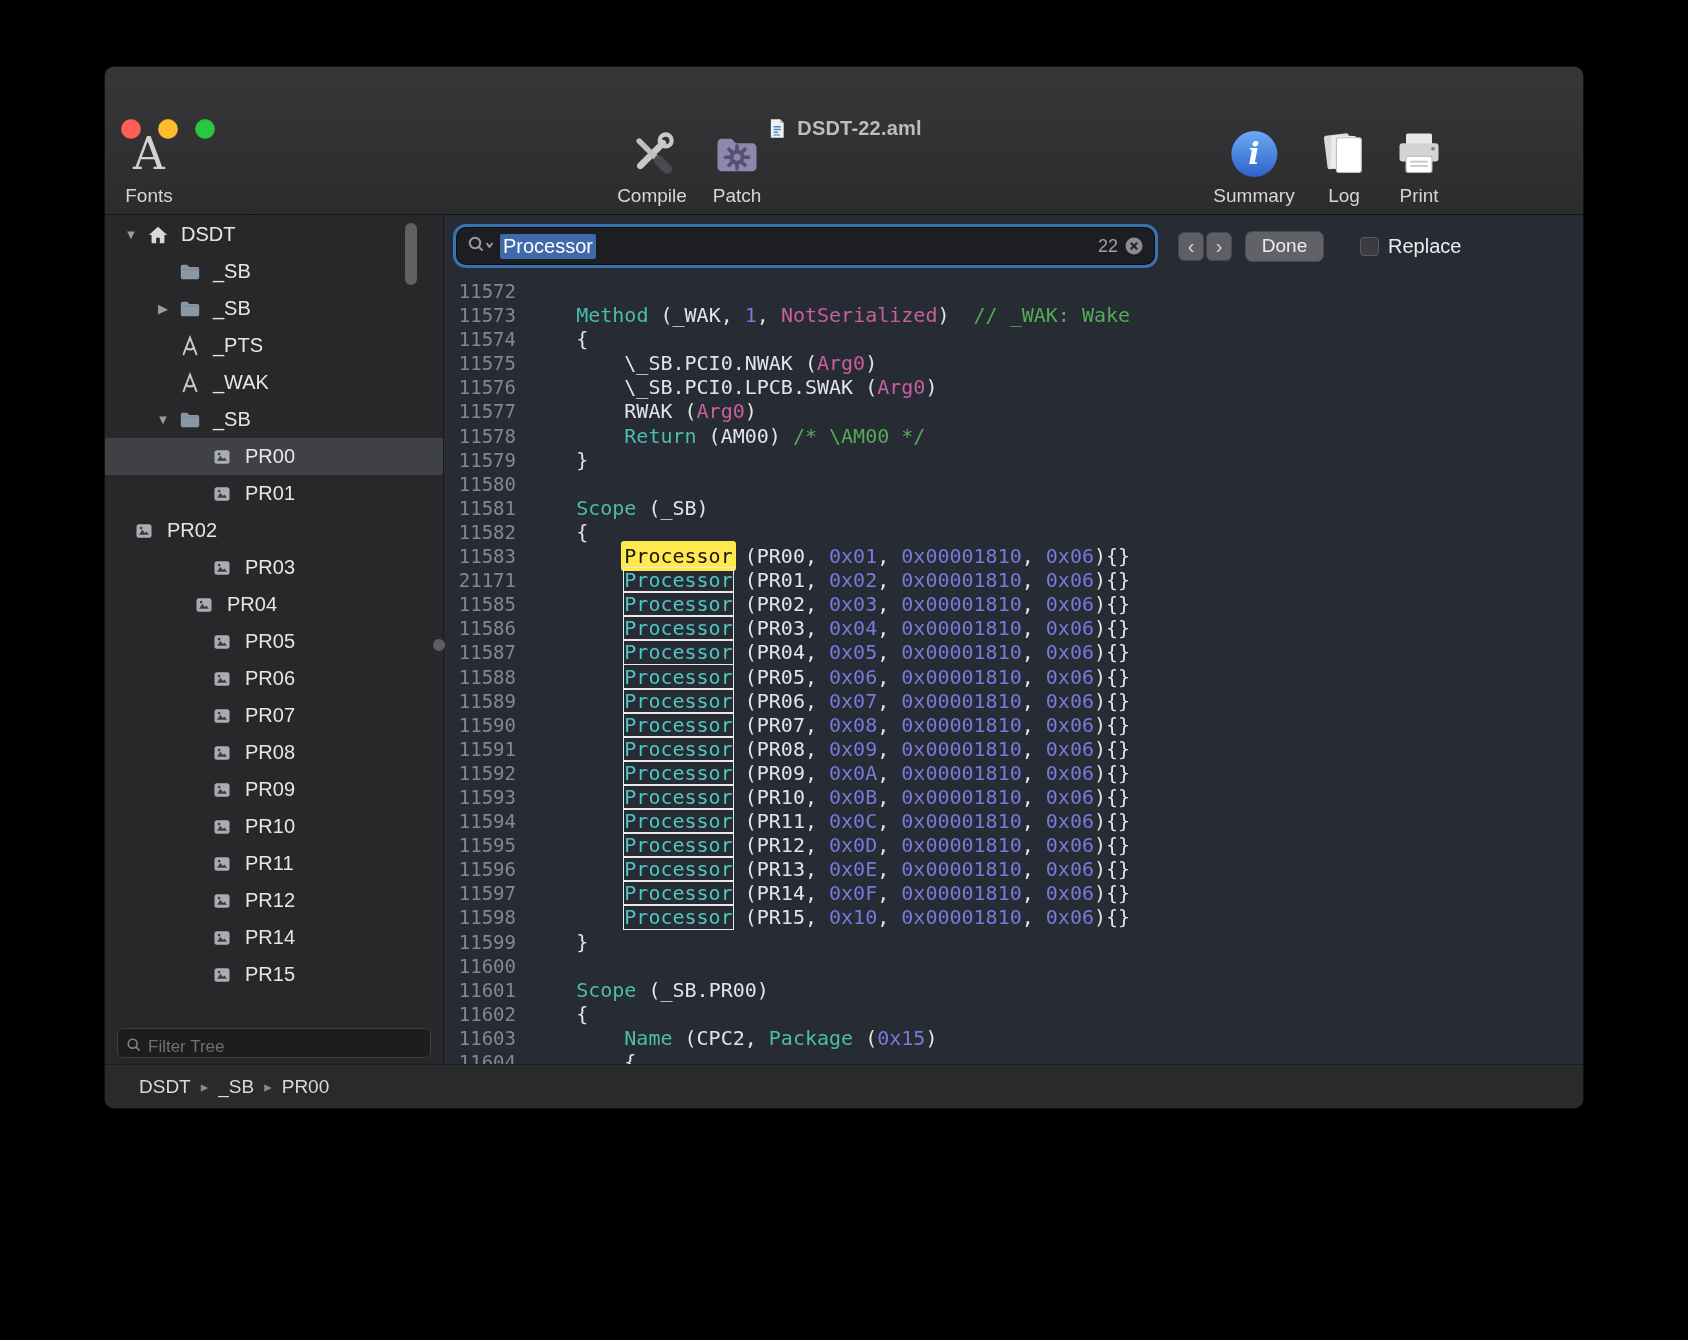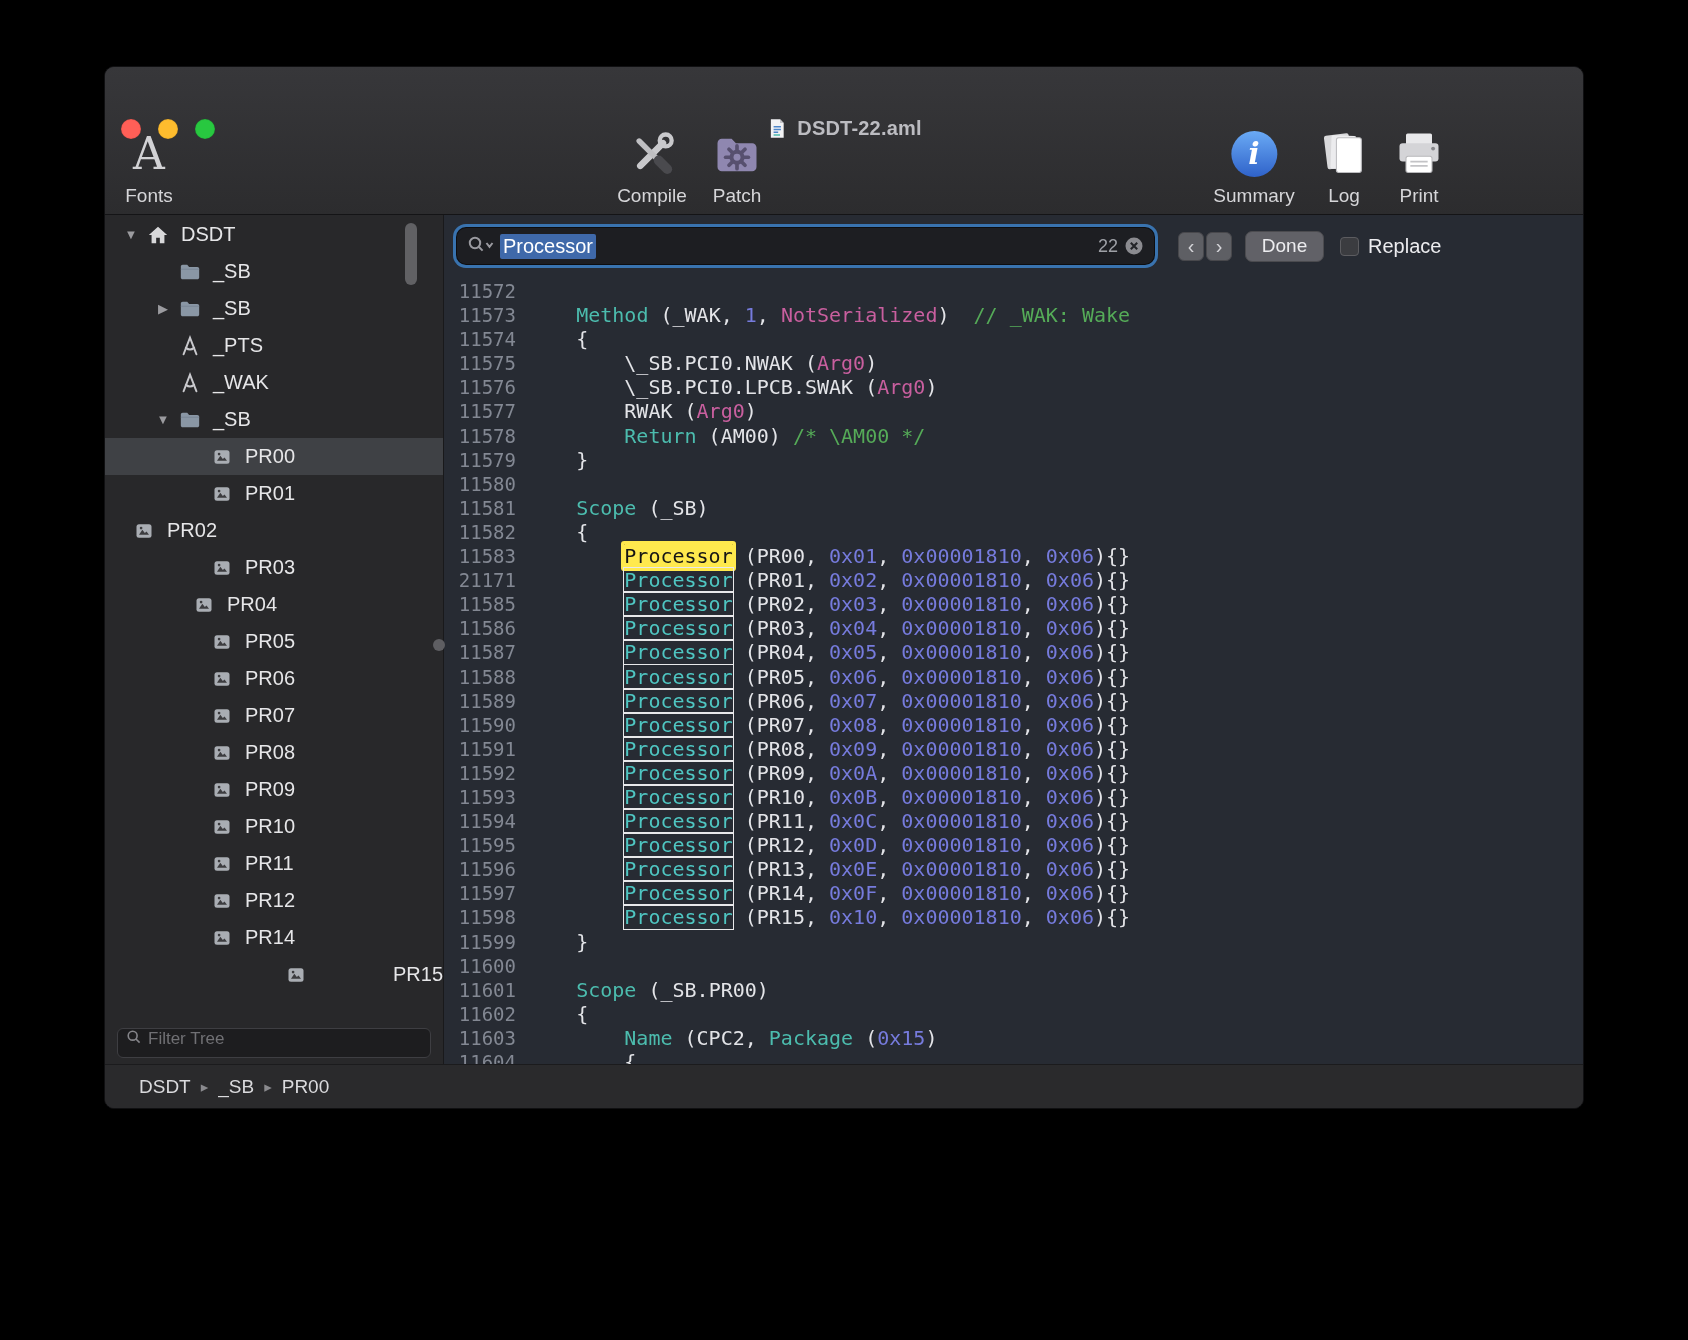--- a/index.html
+++ b/index.html
@@ -41,40 +41,40 @@
   .sidebar{width:339px;flex:none;background:#28282a;border-right:1px solid #19191b;display:flex;flex-direction:column;position:relative;}
   .tree{flex:1;overflow:hidden;padding-top:1px;}
   .tree-row{height:37px;display:flex;align-items:center;color:#e6e6e8;font-size:20px;cursor:default;}
   .tree-row.selected{background:#3f4145;}
   .disclosure{width:24px;flex:none;text-align:center;color:#9b9b9f;font-size:13px;}
   .tree-icon{width:30px;flex:none;display:flex;align-items:center;justify-content:center;}
   .tree-label{margin-left:8px;white-space:nowrap;}
   .sidebar-scrollbar{position:absolute;right:26px;top:8px;width:12px;height:62px;border-radius:6px;background:#6b6b6f;opacity:.85;}
   .filter-row{height:42px;flex:none;display:flex;align-items:center;padding:0 12px;}
   .filter-field{flex:1;height:30px;background:#1d1d1f;border:1px solid #3e3e42;border-radius:6px;
-    display:flex;align-items:flex-start;padding:0 8px;gap:6px;}
+    display:flex;align-items:flex-end;padding:0 8px;gap:6px;}
   .filter-field input{flex:1;background:transparent;border:none;outline:none;color:#e6e6e8;font-size:17px;font-family:"Liberation Sans",sans-serif;}
   .filter-field input::placeholder{color:#707074;}
 
   .splitter-knob{position:absolute;left:328px;top:424px;width:12px;height:12px;border-radius:50%;background:#5e5e62;z-index:6;}
 
   
   .editor{flex:1;background:var(--editor-bg);display:flex;flex-direction:column;overflow:hidden;}
   .findbar{height:62px;flex:none;display:flex;align-items:center;}
   .search-field{margin-left:13px;width:697px;height:36px;flex:none;background:#1d1e22;border-radius:9px;
     box-shadow:0 0 0 1px #0d0d0f,0 0 0 4px rgba(64,140,218,.75);display:flex;align-items:center;padding:0 10px;gap:6px;}
   .query{font-size:20px;color:#fff;background:var(--selection);padding:1px 3px;border-radius:2px;white-space:pre;}
   .count{margin-left:auto;color:#9ea0a6;font-size:18px;}
   .clear{display:flex;align-items:center;}
   .nav-group{display:flex;gap:2px;margin-left:24px;}
   .navbtn{width:26px;height:29px;background:#5e5f64;border:1px solid #48484c;border-radius:6px;color:#d6d6da;
     font-size:20px;line-height:1;display:flex;align-items:center;justify-content:center;font-family:"Liberation Sans",sans-serif;cursor:default;}
   .done-btn{margin-left:13px;width:79px;height:31px;background:#616167;border:1px solid #4b4b4f;border-radius:7px;
     color:#ececef;font-size:19px;font-family:"Liberation Sans",sans-serif;cursor:default;}
-  .replace-wrap{margin-left:16px;display:flex;align-items:center;gap:9px;cursor:default;}
+  .replace-wrap{margin-left:36px;display:flex;align-items:center;gap:9px;cursor:default;}
   .checkbox{width:19px;height:19px;border-radius:4px;background:#3b3c40;border:1px solid #5c5c60;display:inline-block;}
   .replace-label{color:#ececef;font-size:20px;}
 
   .code{flex:1;overflow:hidden;padding-top:2px;font-family:"DejaVu Sans Mono",monospace;}
   .code-line{display:flex;align-items:baseline;height:24.1px;}
   .lnum{width:84px;flex:none;text-align:right;padding-right:12px;color:#838893;font-size:19px;line-height:24.1px;}
   .lcontent{white-space:pre;font-size:20px;line-height:24.1px;color:#e3e4e8;}
   .lcontent .p{color:#e3e4e8;}
   .lcontent .k{color:var(--keyword);}
   .lcontent .a{color:var(--argument);}
@@ -399,21 +399,21 @@
               <span class="disclosure"></span>
               <span class="tree-icon">
                 <svg viewBox="0 0 24 24" width="20" height="20">
                   <rect x="3" y="4" width="18" height="16" rx="3" fill="#a9adb3"></rect>
                   <path d="M6 16.5 L10 10.5 L13 14.5 L15 12.5 L18 16.5 Z" fill="#3c3c3f"></path>
                   <circle cx="8.5" cy="8.5" r="1.6" fill="#3c3c3f"></circle>
                 </svg>
               </span>
               <span class="tree-label">PR14</span>
             </div>
-            <div class="tree-row" style="padding-left: 78px; justify-content: space-between;">
+            <div class="tree-row" style="padding-left: 78px;">
               <span class="disclosure"></span>
               <span class="tree-icon">
                 <svg viewBox="0 0 24 24" width="20" height="20">
                   <rect x="3" y="4" width="18" height="16" rx="3" fill="#a9adb3"></rect>
                   <path d="M6 16.5 L10 10.5 L13 14.5 L15 12.5 L18 16.5 Z" fill="#3c3c3f"></path>
                   <circle cx="8.5" cy="8.5" r="1.6" fill="#3c3c3f"></circle>
                 </svg>
               </span>
               <span class="tree-label">PR15</span>
             </div>

